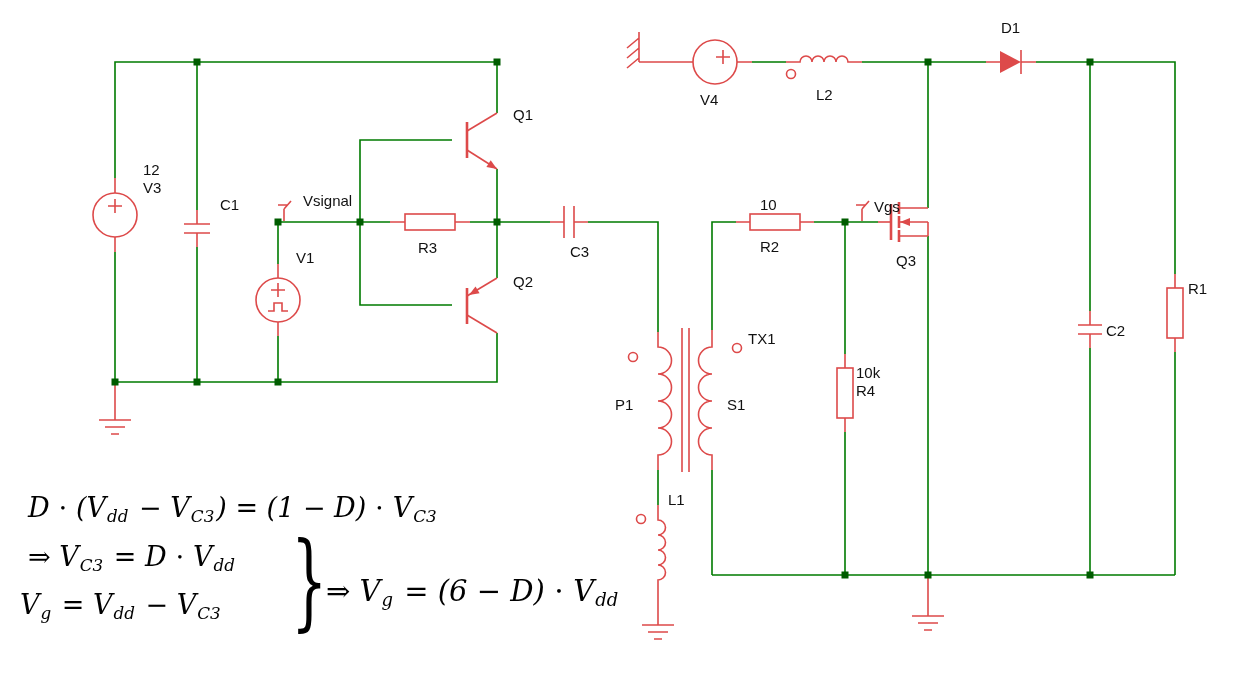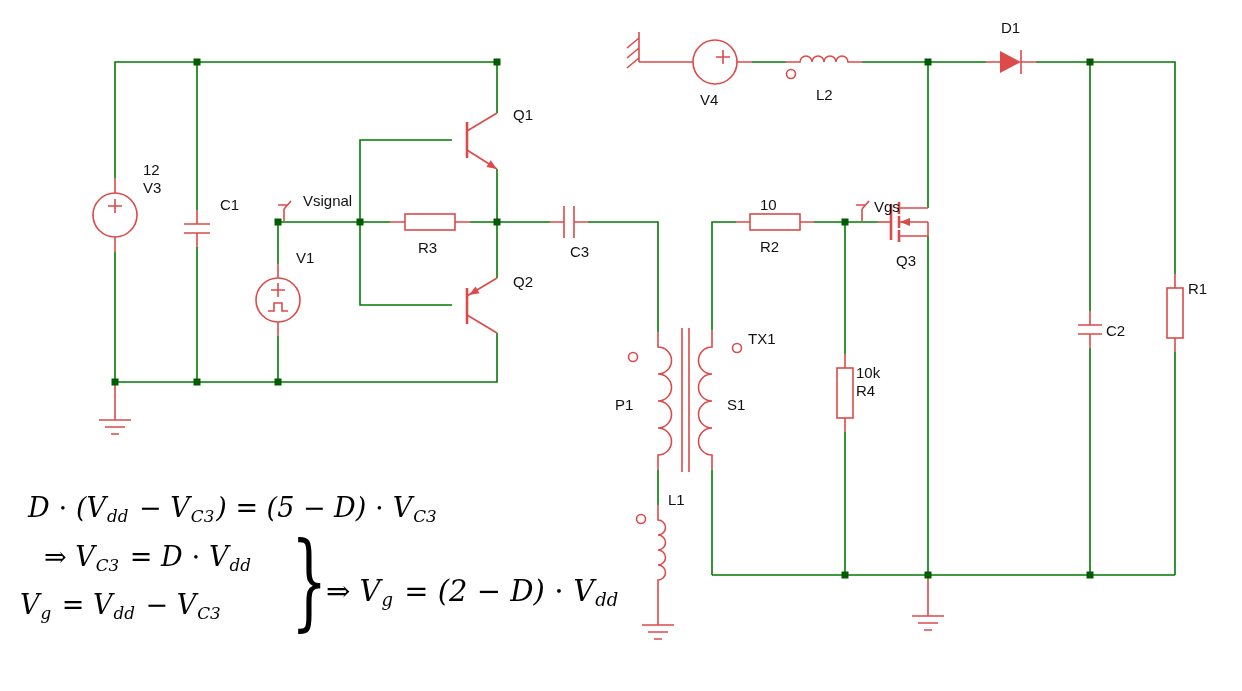--- a/index.html
+++ b/index.html
@@ -208,19 +208,19 @@
     <text class="lbl" x="896" y="266">Q3</text>
     <text class="lbl" x="856" y="378">10k</text>
     <text class="lbl" x="856" y="396">R4</text>
     <text class="lbl" x="1001" y="33">D1</text>
     <text class="lbl" x="1106" y="336">C2</text>
     <text class="lbl" x="1188" y="294">R1</text>
   </g>
 </svg>
 
 <div>
-  <div class="eq" style="left:28px;top:492px;"><span>D ⋅ (</span><span>V</span><span class="msub">dd</span><span> − </span><span>V</span><span class="msub">C3</span><span>) = (5 − D) ⋅ </span><span>V</span><span class="msub">C3</span></div>
-  <div class="eq" style="left:44px;top:541px;"><span>⇒ </span><span>V</span><span class="msub">C3</span><span> = D ⋅ </span><span>V</span><span class="msub">dd</span></div>
+  <div class="eq" style="left:28px;top:492px;"><span>D ⋅ (</span><span>V</span><span class="msub">dd</span><span> − </span><span>V</span><span class="msub">C3</span><span>) = (1 − D) ⋅ </span><span>V</span><span class="msub">C3</span></div>
+  <div class="eq" style="left:28px;top:541px;"><span>⇒ </span><span>V</span><span class="msub">C3</span><span> = D ⋅ </span><span>V</span><span class="msub">dd</span></div>
   <div class="eq" style="left:20px;top:589px;"><span>V</span><span class="msub">g</span><span> = </span><span>V</span><span class="msub">dd</span><span> − </span><span>V</span><span class="msub">C3</span></div>
   <div class="brace" style="left:291px;top:532px;">}</div>
-  <div class="eq" style="left:326px;top:574px;font-size:29px;"><span>⇒ </span><span>V</span><span class="msub">g</span><span> = (2 − D) ⋅ </span><span>V</span><span class="msub">dd</span></div>
+  <div class="eq" style="left:326px;top:574px;font-size:29px;"><span>⇒ </span><span>V</span><span class="msub">g</span><span> = (6 − D) ⋅ </span><span>V</span><span class="msub">dd</span></div>
 </div>
 </div>
 
 </body></html>

